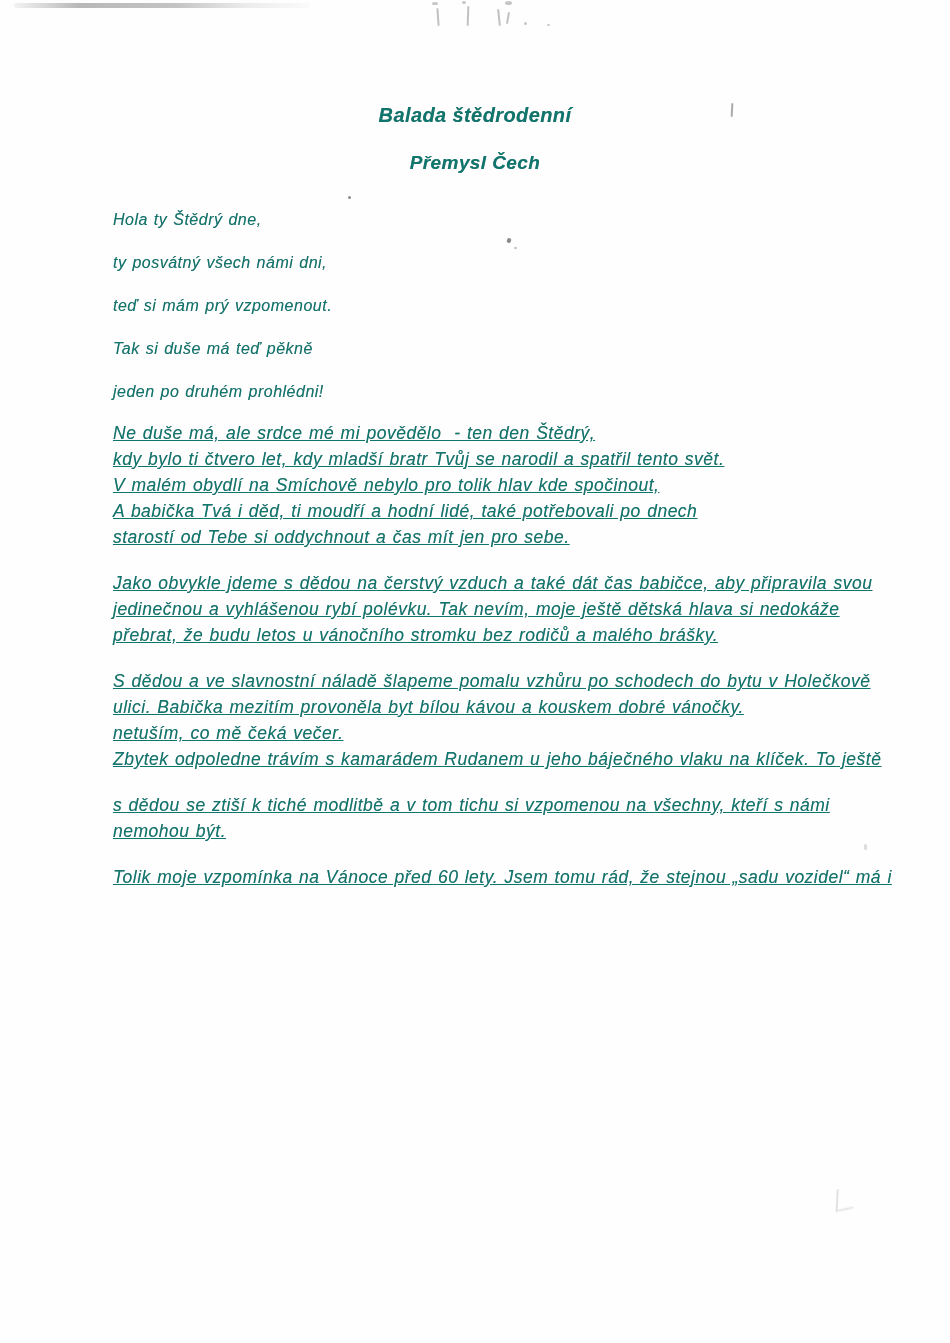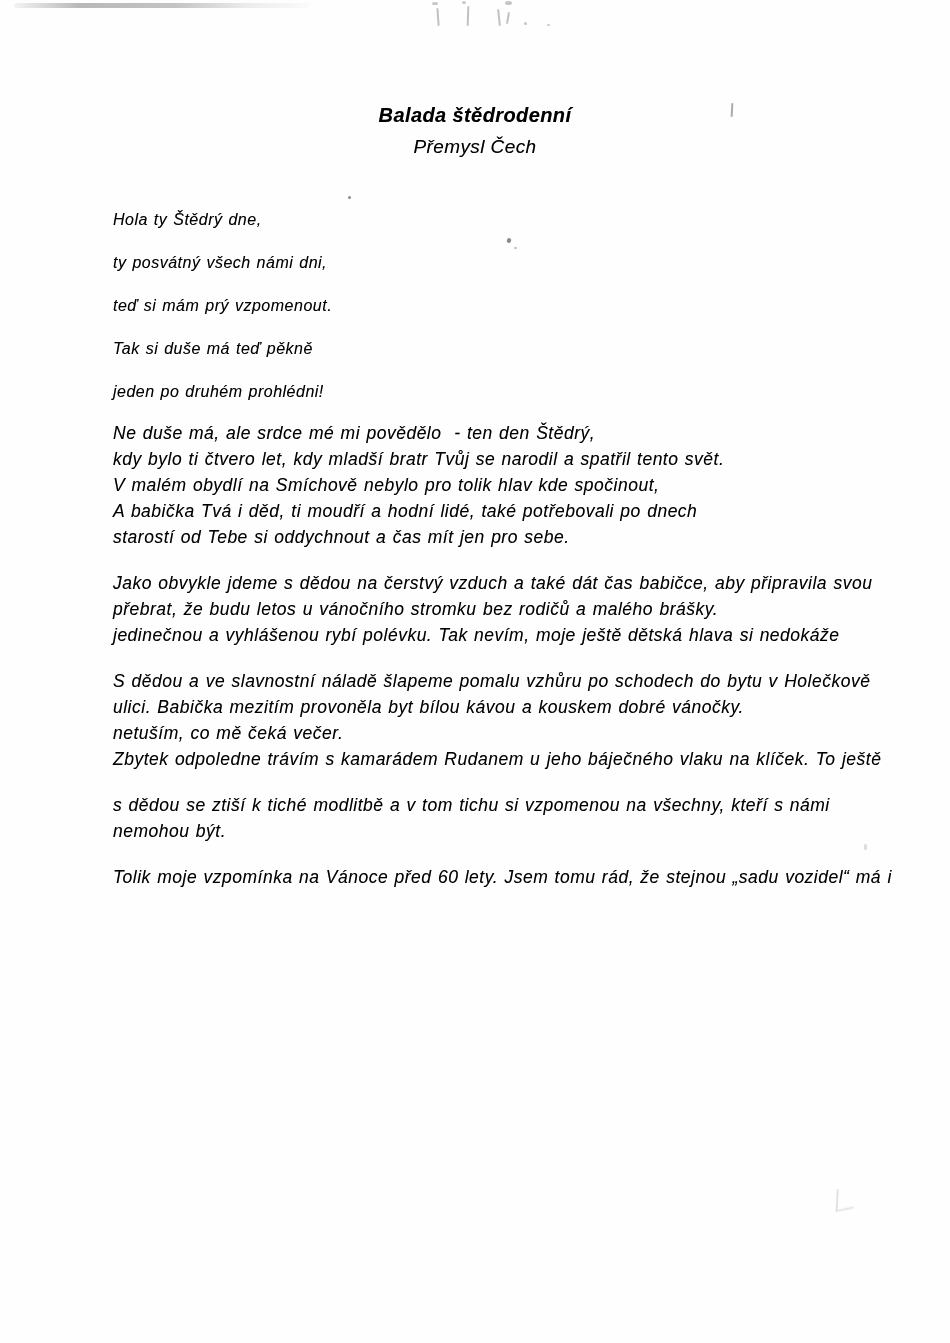--- a/index.html
+++ b/index.html
@@ -8,42 +8,42 @@
     background: #ffffff;
   }
   .page {
     position: relative;
     width: 950px;
     height: 1343px;
     background: #fefefe;
     overflow: hidden;
     font-family: "Liberation Sans", sans-serif;
     font-style: italic;
-    color: #000000;
+    color: #0f766e;
   }
   
   .doc-title {
     position: absolute;
     top: 104px;
     left: 0;
     width: 100%;
     text-align: center;
     font-size: 20px;
     font-weight: 700;
     letter-spacing: 0.4px;
     text-shadow: 0 0 0.6px rgba(70,70,70,0.55);
   }
   .doc-author {
     position: absolute;
-    top: 136px;
+    top: 152px;
     left: 0;
     width: 100%;
     text-align: center;
     font-size: 19px;
-    font-weight: 400;
+    font-weight: 700;
     letter-spacing: 0.4px;
     text-shadow: 0 0 0.6px rgba(70,70,70,0.55);
   }
   
   .poem {
     position: absolute;
     top: 198px;
     left: 113px;
     line-height: 43px;
     font-size: 16px;
@@ -62,20 +62,21 @@
     width: 790px;
     font-size: 17.5px;
     line-height: 26px;
     letter-spacing: 0.5px;
     word-spacing: 1px;
   }
   .paragraph { margin: 0 0 20px 0; }
   .para-line {
     white-space: pre;
     text-shadow: 0 0 0.6px rgba(80,80,80,0.5);
+    text-decoration: underline;
   }
   
   .artifact { position: absolute; pointer-events: none; }
   .smudge-top-left {
     top: 3px; left: 14px; width: 296px; height: 5px;
     background: linear-gradient(90deg,
       rgba(150,150,150,0.10) 0%,
       rgba(100,100,100,0.45) 22%,
       rgba(110,110,110,0.40) 55%,
       rgba(170,170,170,0.22) 78%,
@@ -164,22 +165,22 @@
     <div class="paragraph">
       <div class="para-line">Ne duše má, ale srdce mé mi povědělo  - ten den Štědrý,</div>
       <div class="para-line">kdy bylo ti čtvero let, kdy mladší bratr Tvůj se narodil a spatřil tento svět.</div>
       <div class="para-line">V malém obydlí na Smíchově nebylo pro tolik hlav kde spočinout,</div>
       <div class="para-line">A babička Tvá i děd, ti moudří a hodní lidé, také potřebovali po dnech</div>
       <div class="para-line">starostí od Tebe si oddychnout a čas mít jen pro sebe.</div>
     </div>
 
     <div class="paragraph">
       <div class="para-line">Jako obvykle jdeme s dědou na čerstvý vzduch a také dát čas babičce, aby připravila svou</div>
+      <div class="para-line">jedinečnou a vyhlášenou rybí polévku. Tak nevím, moje ještě dětská hlava si nedokáže</div>
       <div class="para-line">přebrat, že budu letos u vánočního stromku bez rodičů a malého brášky.</div>
-      <div class="para-line">jedinečnou a vyhlášenou rybí polévku. Tak nevím, moje ještě dětská hlava si nedokáže</div>
     </div>
 
     <div class="paragraph">
       <div class="para-line">S dědou a ve slavnostní náladě šlapeme pomalu vzhůru po schodech do bytu v Holečkově</div>
       <div class="para-line">ulici. Babička mezitím provoněla byt bílou kávou a kouskem dobré vánočky.</div>
       <div class="para-line">netuším, co mě čeká večer.</div>
       <div class="para-line">Zbytek odpoledne trávím s kamarádem Rudanem u jeho báječného vlaku na klíček. To ještě</div>
     </div>
 
     <div class="paragraph">

